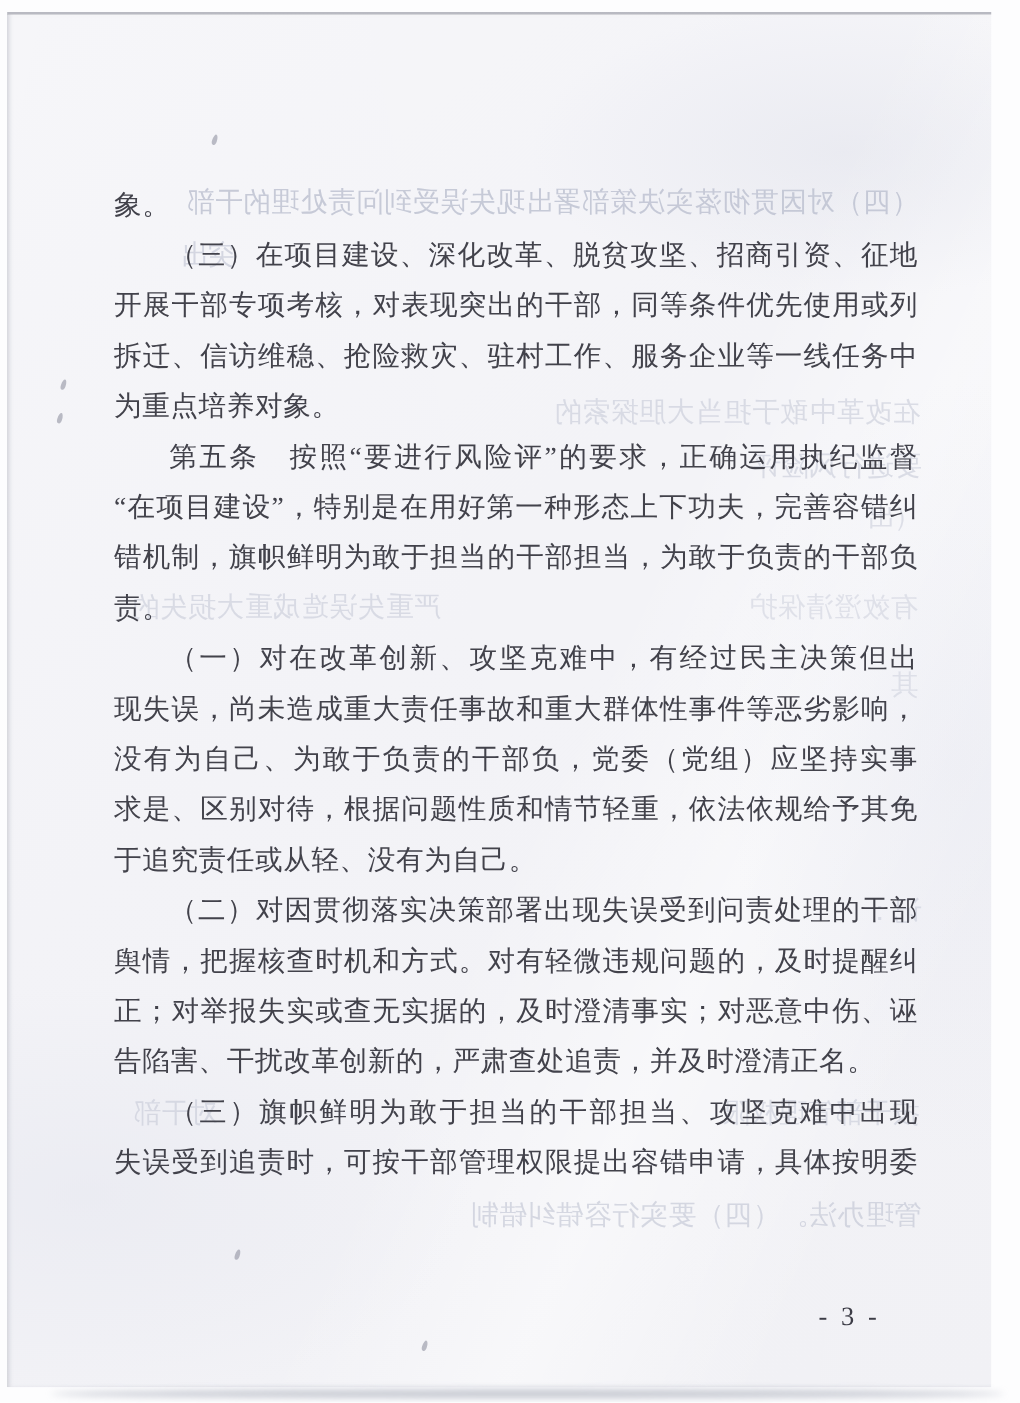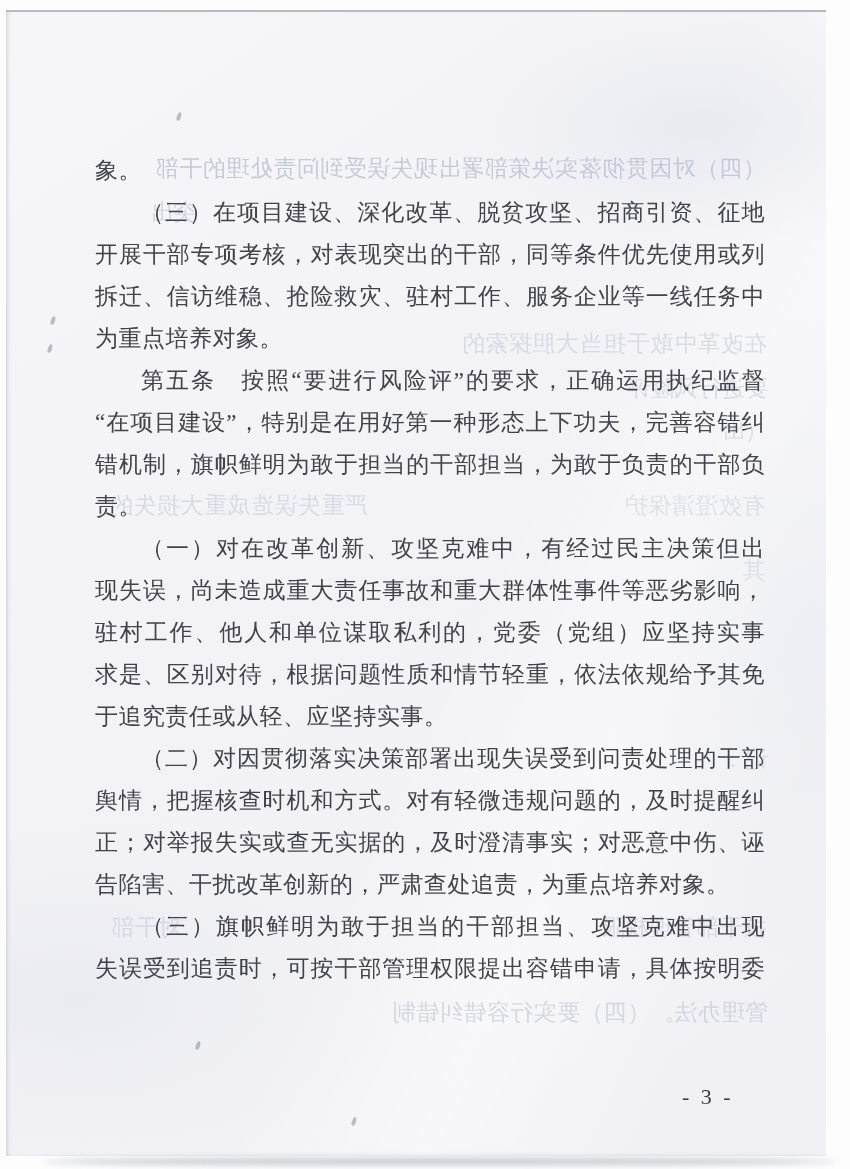--- a/index.html
+++ b/index.html
@@ -78,27 +78,27 @@
       <div class="line indent">（三）在项目建设、深化改革、脱贫攻坚、招商引资、征地</div>
       <div class="line">开展干部专项考核，对表现突出的干部，同等条件优先使用或列</div>
       <div class="line">拆迁、信访维稳、抢险救灾、驻村工作、服务企业等一线任务中</div>
       <div class="line para-end">为重点培养对象。</div>
       <div class="line indent">第五条　按照“要进行风险评”的要求，正确运用执纪监督</div>
       <div class="line">“在项目建设”，特别是在用好第一种形态上下功夫，完善容错纠</div>
       <div class="line">错机制，旗帜鲜明为敢于担当的干部担当，为敢于负责的干部负</div>
       <div class="line para-end">责。</div>
       <div class="line indent">（一）对在改革创新、攻坚克难中，有经过民主决策但出</div>
       <div class="line">现失误，尚未造成重大责任事故和重大群体性事件等恶劣影响，</div>
-      <div class="line">驻村工作、他人和单位谋取私利的，党委（党组）应坚持实事</div>
+      <div class="line">没有为自己、为敢于负责的干部负，党委（党组）应坚持实事</div>
       <div class="line">求是、区别对待，根据问题性质和情节轻重，依法依规给予其免</div>
-      <div class="line para-end">于追究责任或从轻、应坚持实事。</div>
+      <div class="line para-end">于追究责任或从轻、没有为自己。</div>
       <div class="line indent">（二）对因贯彻落实决策部署出现失误受到问责处理的干部</div>
       <div class="line">舆情，把握核查时机和方式。对有轻微违规问题的，及时提醒纠</div>
       <div class="line">正；对举报失实或查无实据的，及时澄清事实；对恶意中伤、诬</div>
-      <div class="line para-end">告陷害、干扰改革创新的，严肃查处追责，为重点培养对象。</div>
+      <div class="line para-end">告陷害、干扰改革创新的，严肃查处追责，并及时澄清正名。</div>
       <div class="line indent">（三）旗帜鲜明为敢于担当的干部担当、攻坚克难中出现</div>
       <div class="line">失误受到追责时，可按干部管理权限提出容错申请，具体按明委</div>
     </div>
   <div class="page-number">- 3 -</div>
   <div id="speck-layer">
       <div class="speck" style="left: 51px; top: 316px;"></div>
       <div class="speck" style="left: 48px; top: 344px;"></div>
       <div class="speck" style="left: 177px; top: 112px;"></div>
       <div class="speck" style="left: 196px; top: 1041px;"></div>
       <div class="speck" style="left: 352px; top: 1117px;"></div>

